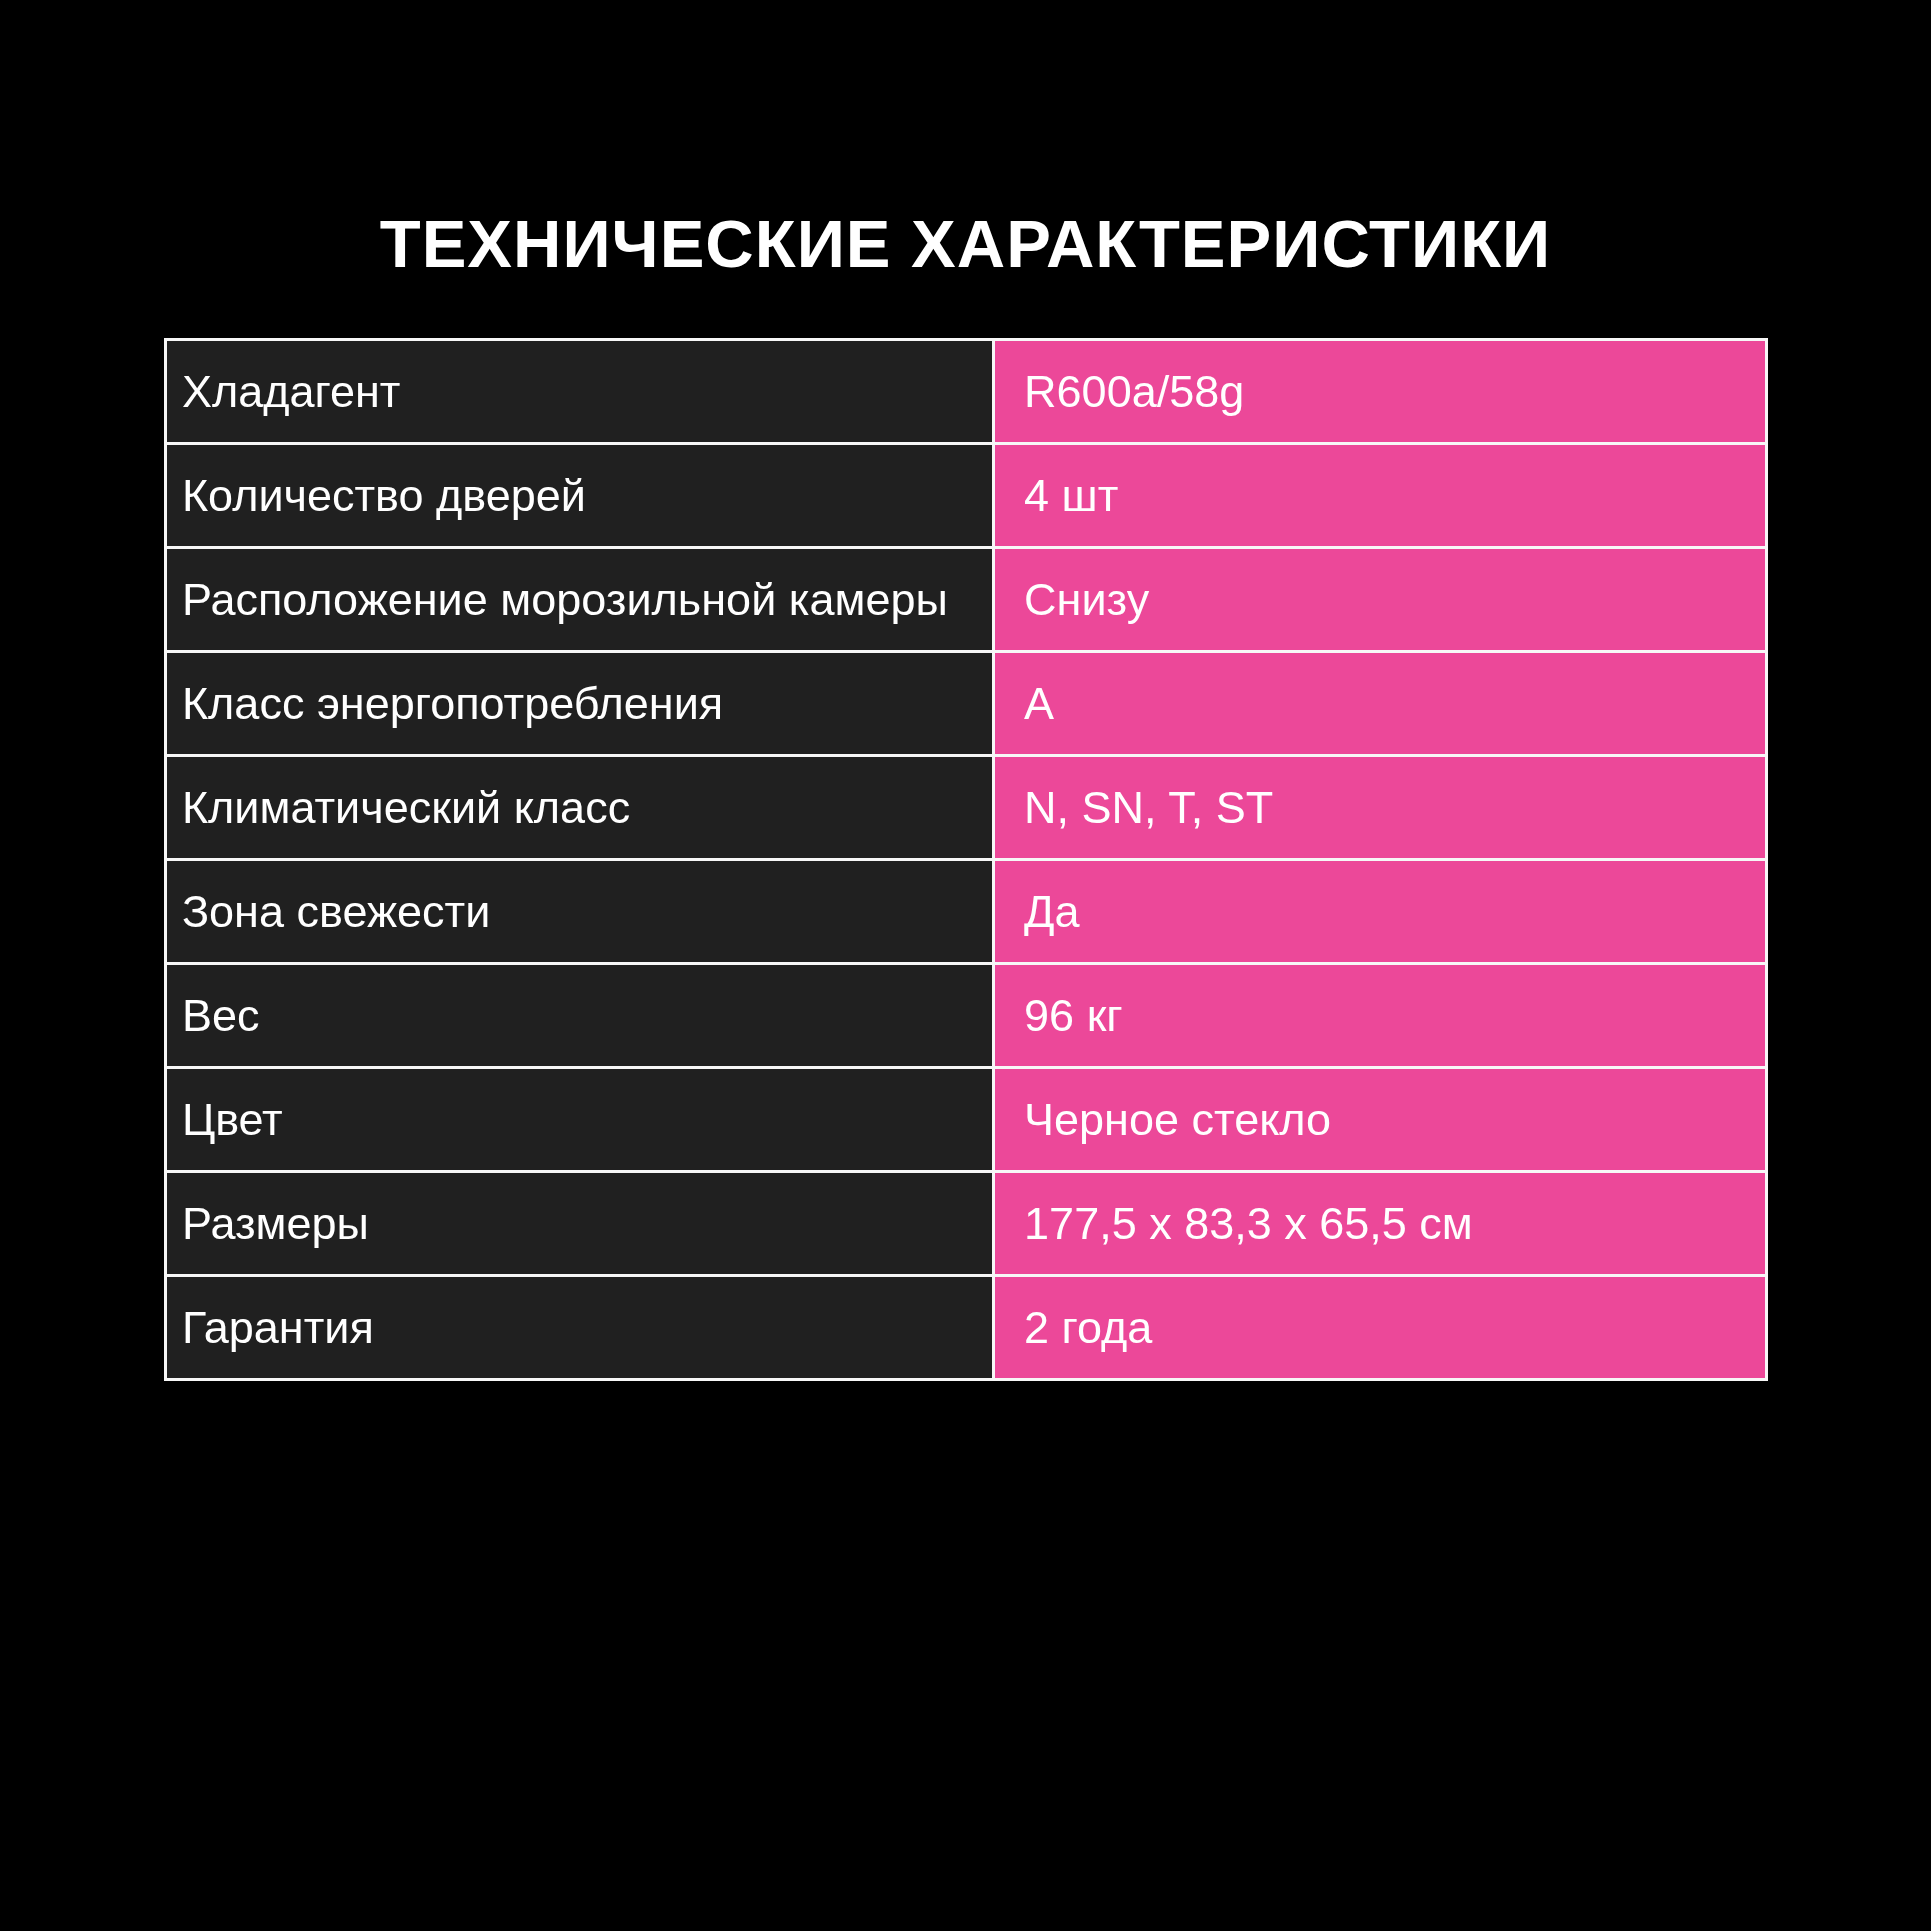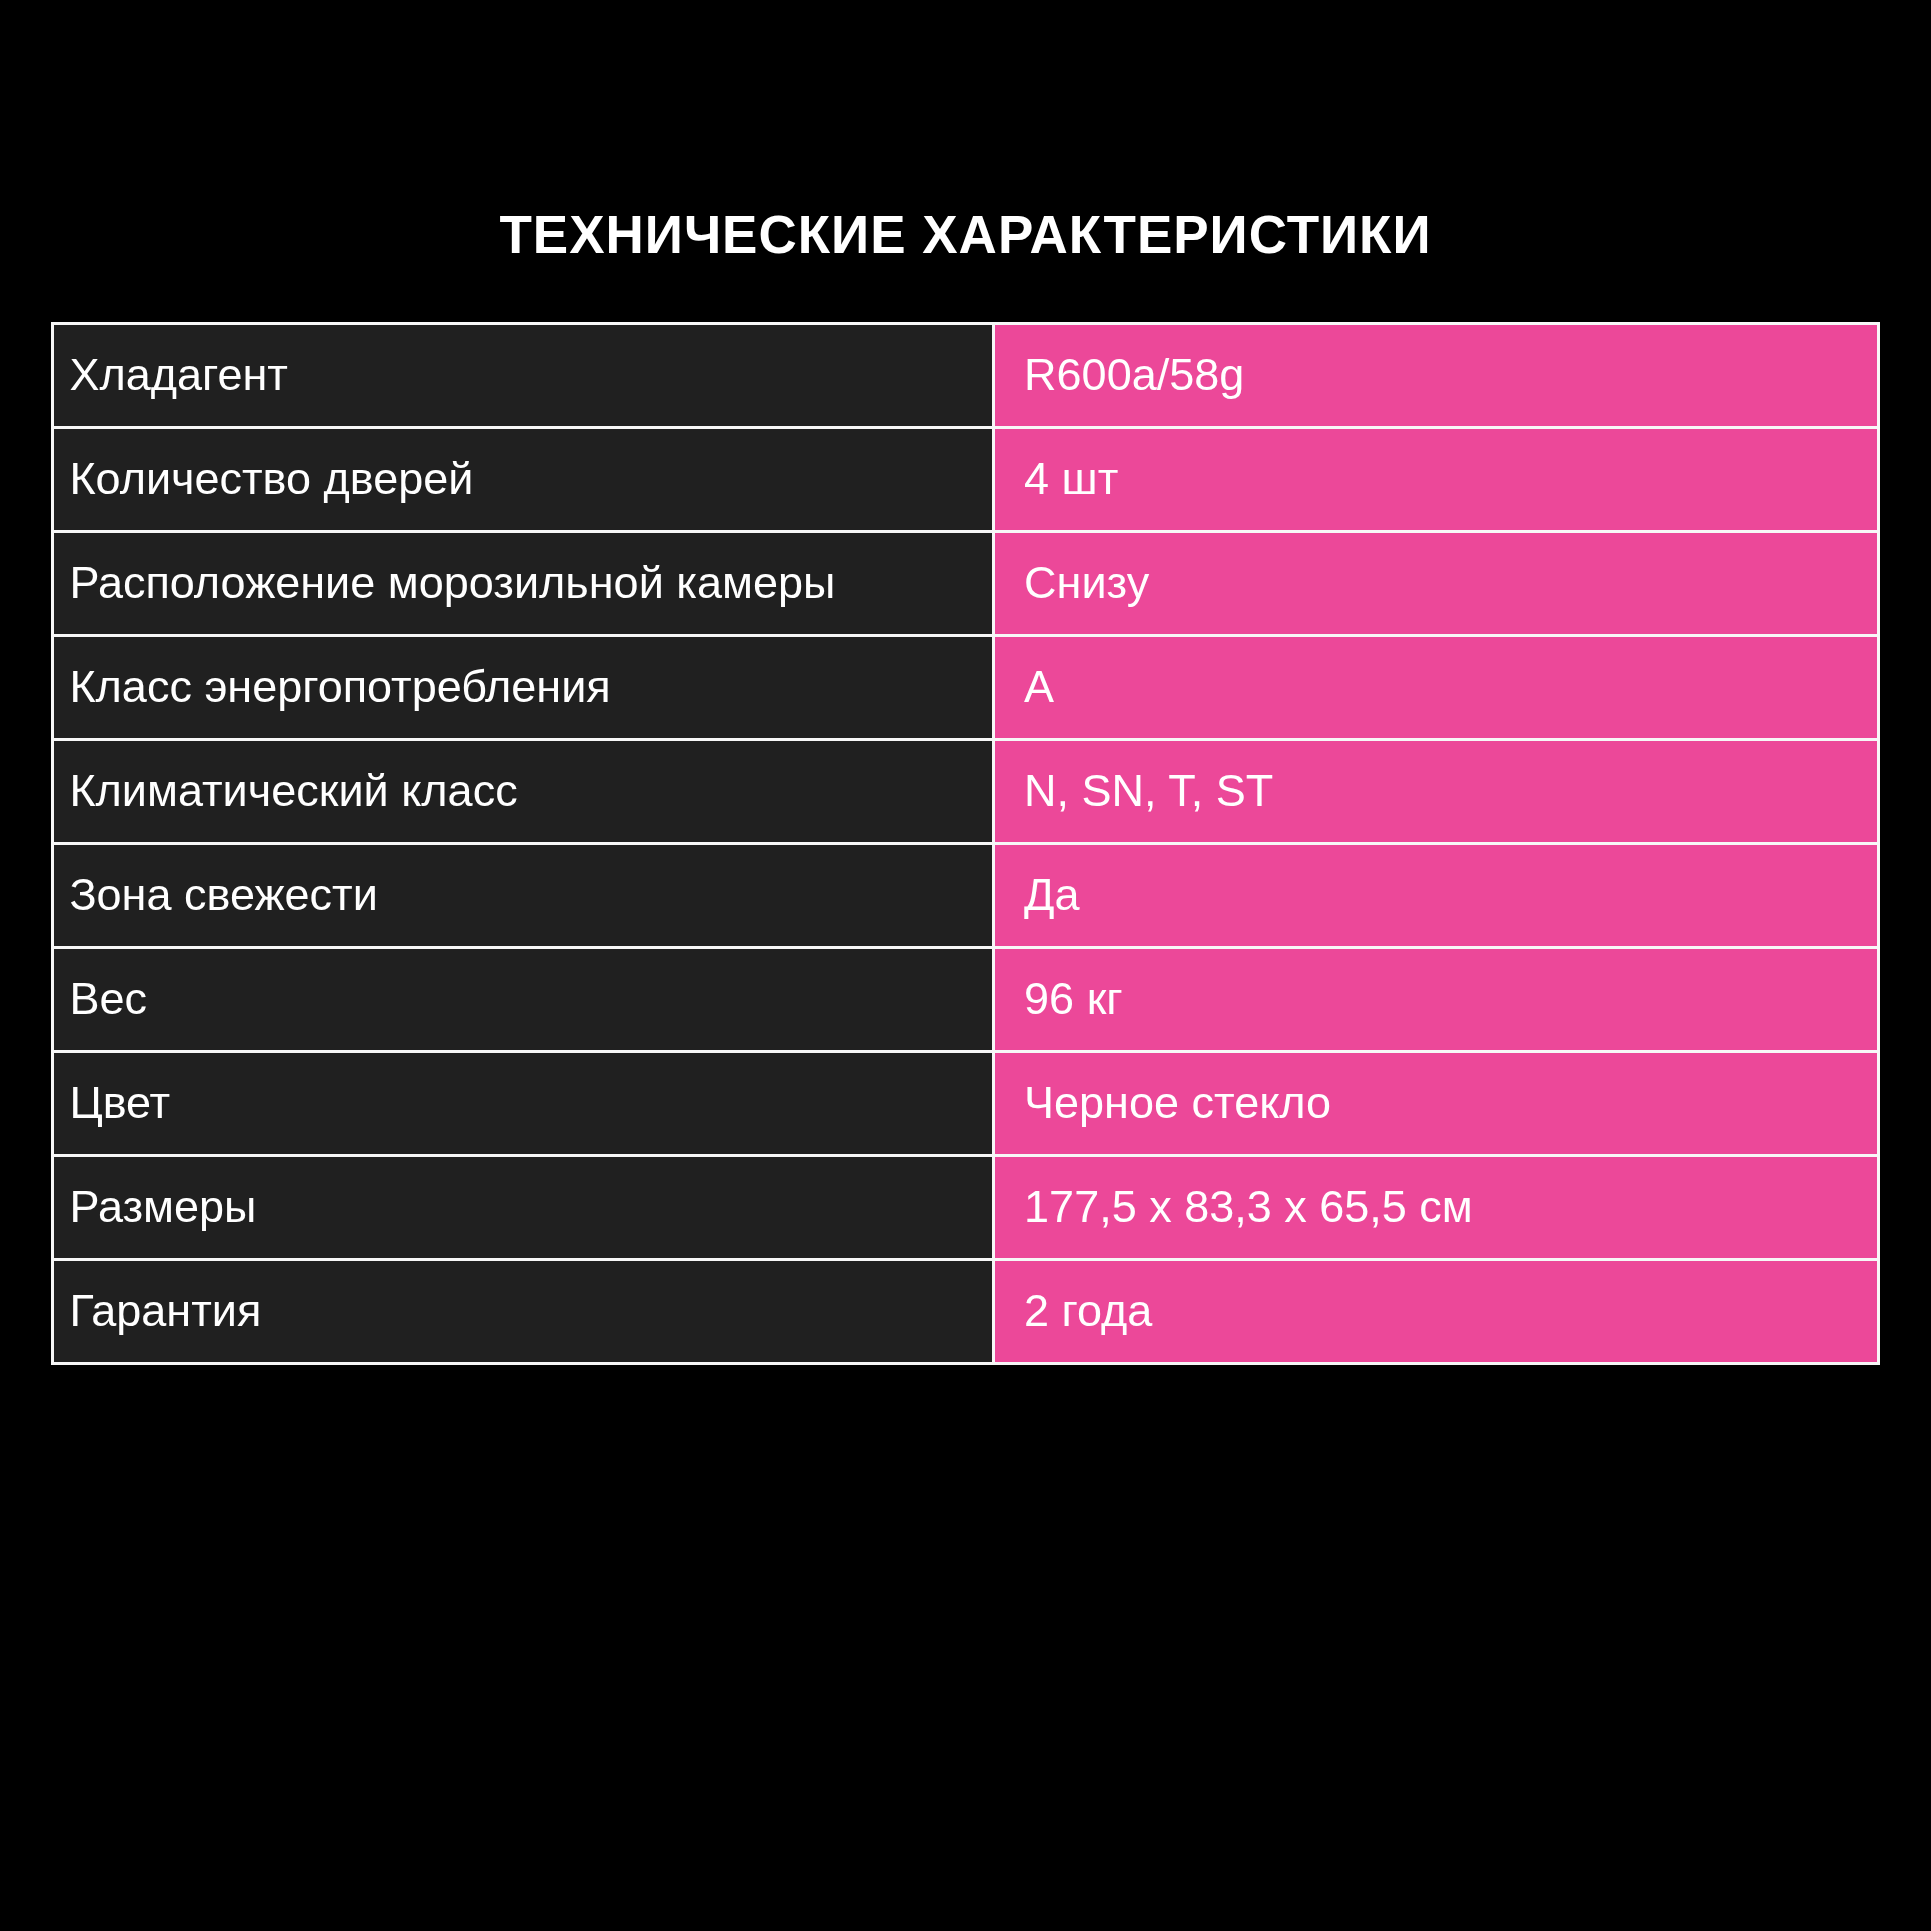--- a/index.html
+++ b/index.html
@@ -11,28 +11,28 @@
     height: 1931px;
     background: #000000;
     font-family: "Liberation Sans", sans-serif;
     color: #ffffff;
     overflow: hidden;
   }
   .page-title {
     margin: 0;
     padding-top: 205px;
     text-align: center;
-    font-size: 53px;
+    font-size: 67px;
     font-weight: 700;
     letter-spacing: 1px;
     color: #ffffff;
     line-height: 1.15;
   }
   table.spec-table {
-    width: 1829px;
+    width: 1604px;
     margin: 56px auto 3px auto;
     border-collapse: collapse;
     table-layout: fixed;
   }
   table.spec-table td {
     border: 3.9px solid #f7f7f7;
     height: 101px;
     font-size: 45px;
     font-weight: 400;
     color: #ffffff;

